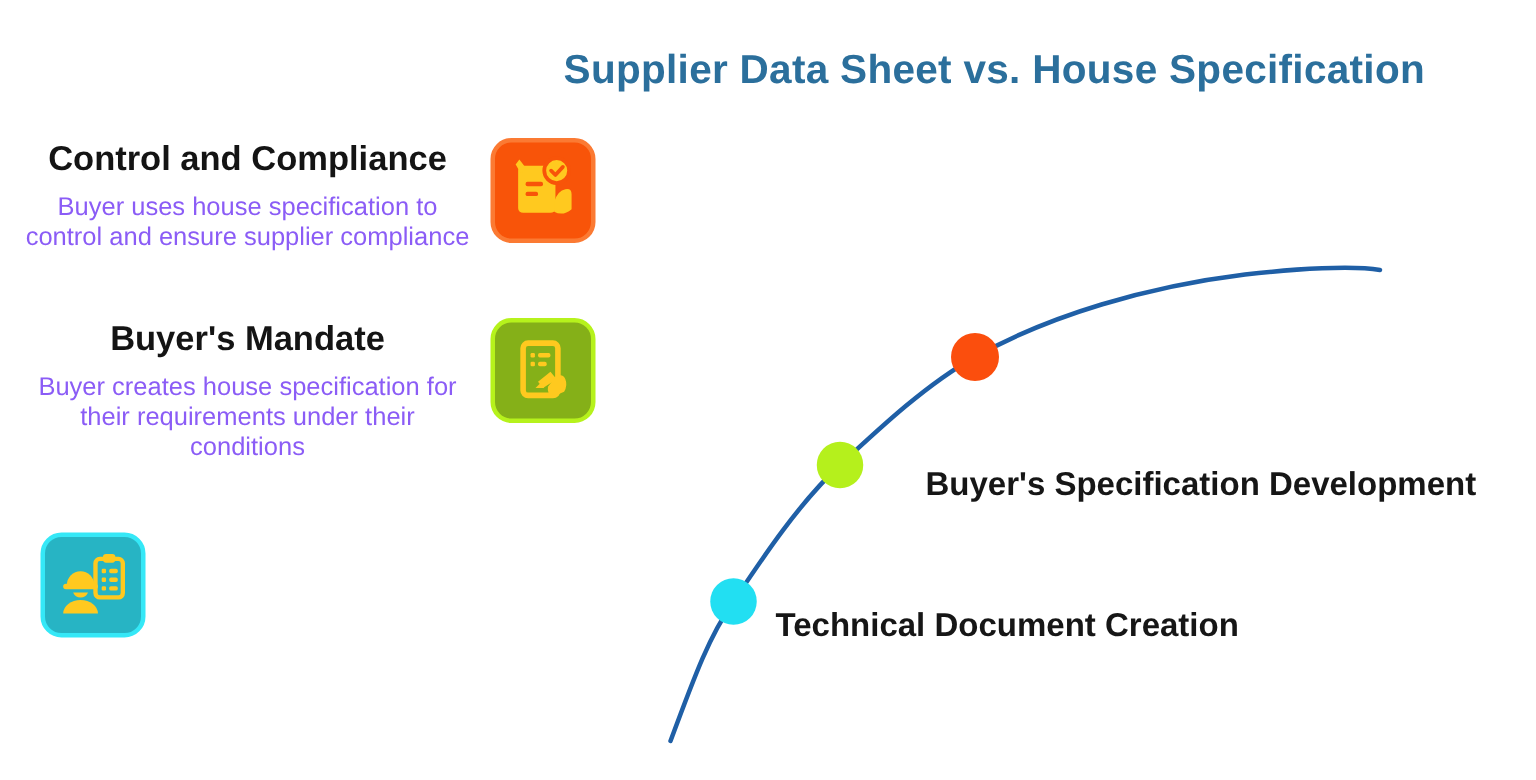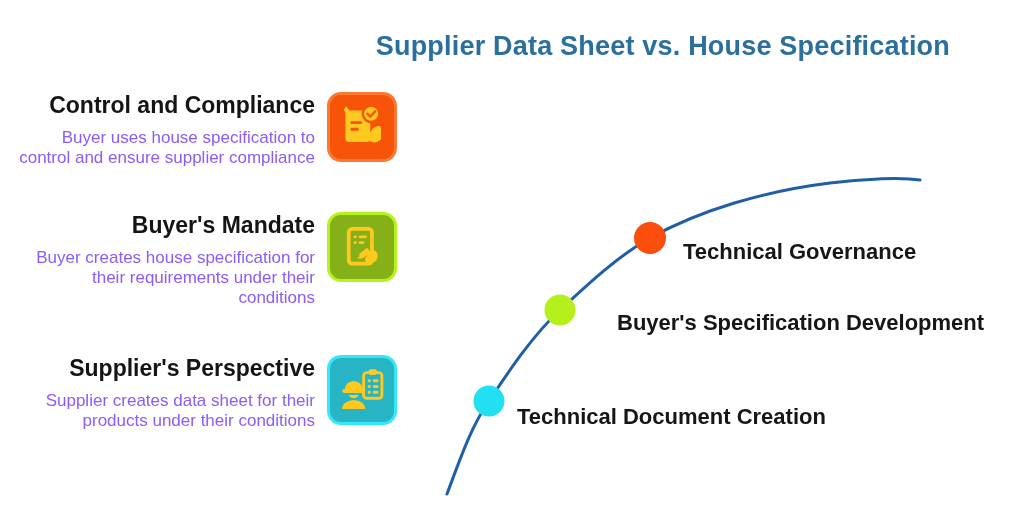--- a/index.html
+++ b/index.html
@@ -26,21 +26,21 @@
     left: 15px;
     width: 382px;
     display: flex;
     align-items: flex-start;
   }
   .item-1 { top: 92px; }
   .item-2 { top: 212px; }
   .item-3 { top: 355px; }
   .item-text {
     width: 300px;
-    text-align: right;
+    text-align: center;
   }
   .item-heading {
     font-size: 23px;
     font-weight: 700;
     color: #141414;
     line-height: 27px;
   }
   .item-desc {
     margin-top: 9px;
     font-size: 17px;
@@ -117,24 +117,20 @@
           <rect x="31" y="28" width="7" height="3.5" rx="1.5"></rect>
           <path d="M31 44 l10 -8 5 6 -11 7 z"></path>
           <path d="M29 49 l4 -4 3 4 z"></path>
           <path d="M45 40 q6 -3 8 2 q2 5 -1 10 l-9 4 q-5 -2 -4 -8 z"></path>
         </g>
       </svg>
     </div>
   </div>
 
   <div class="left-item item-3">
-    <div class="item-text">
-      <div class="item-heading">Supplier's Perspective</div>
-      <div class="item-desc">Supplier creates data sheet for their products under their conditions</div>
-    </div>
     <div class="icon-tile" style="background-color: rgb(39, 180, 196); border-color: rgb(53, 232, 247);">
       <svg width="58" height="58" viewBox="0 0 70 70">
         <rect x="37" y="14" width="22" height="31" rx="3.5" fill="none" stroke-width="3.5" style="stroke: rgb(255, 201, 31);"></rect>
         <g style="fill: rgb(255, 201, 31);">
           <rect x="43" y="10" width="10" height="7" rx="2.5"></rect>
           <rect x="42" y="22" width="3.5" height="3.5" rx="1"></rect>
           <rect x="48" y="22" width="7" height="3.5" rx="1.5"></rect>
           <rect x="42" y="29" width="3.5" height="3.5" rx="1"></rect>
           <rect x="48" y="29" width="7" height="3.5" rx="1.5"></rect>
           <rect x="42" y="36" width="3.5" height="3.5" rx="1"></rect>
@@ -155,15 +151,14 @@
              C 588 284, 618 256, 650 238
              C 700 210, 765 191, 830 183
              C 865 179, 902 177, 920 180" fill="none" stroke-width="3" stroke-linecap="round" style="stroke: rgb(31, 95, 166);"></path>
     <circle cx="489" cy="401" r="15.5" style="fill: rgb(34, 223, 242);"></circle>
     <circle cx="560" cy="310" r="15.5" style="fill: rgb(181, 240, 28);"></circle>
     <circle cx="650" cy="238" r="16" style="fill: rgb(251, 78, 13);"></circle>
   </svg>
 
   <div class="curve-label curve-label-1">Technical Document Creation</div>
   <div class="curve-label curve-label-2">Buyer's Specification Development</div>
-  <div class="curve-label curve-label-3">Technical Governance</div>
 
 </div>
 
 </body></html>

